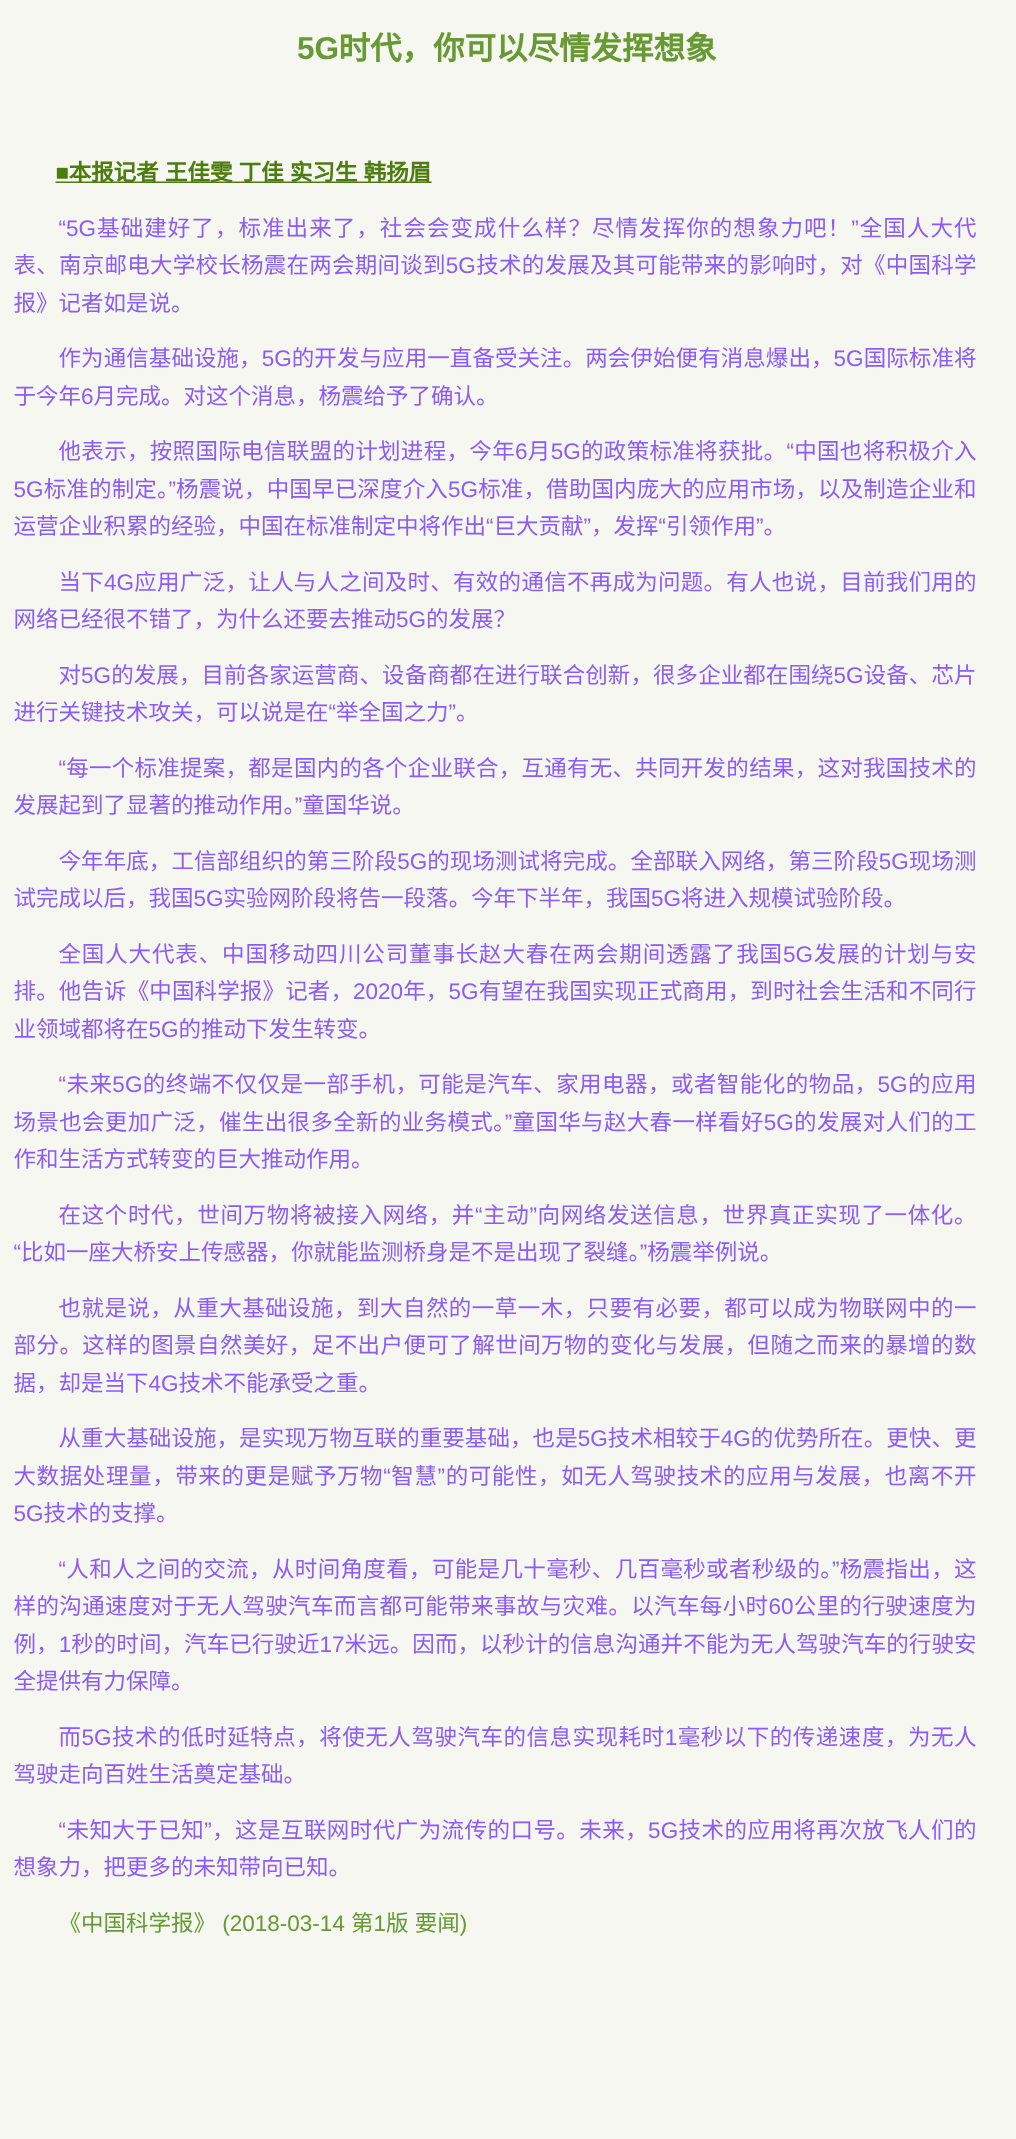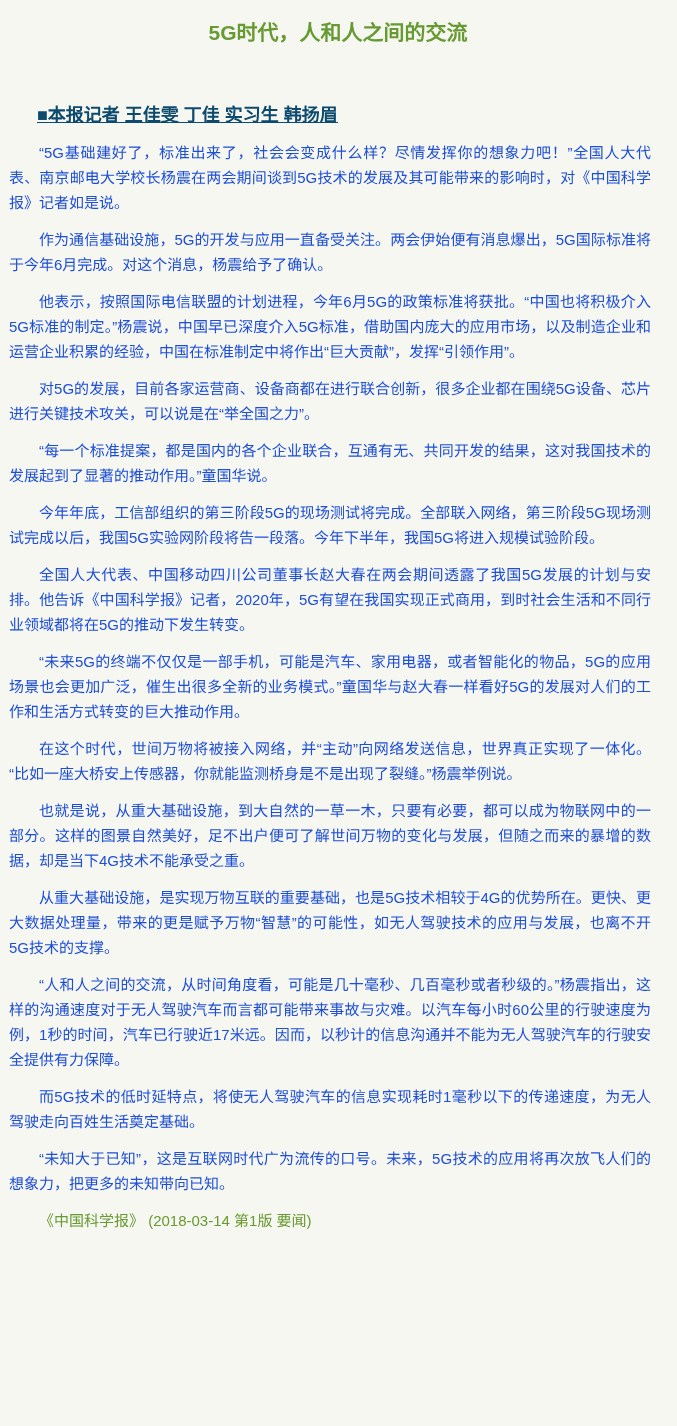--- a/index.html
+++ b/index.html
@@ -21,58 +21,59 @@
   .article-title {
     margin: 18px 0 0 0;
     font-size: 21px;
     line-height: 30px;
     font-weight: bold;
     text-align: center;
     color: #679a33;
   }
   .byline {
     margin-top: 55px;
-    font-size: 18px;
+    font-size: 15px;
     line-height: 25px;
     font-weight: bold;
     text-decoration: underline;
     text-indent: 28px;
-    color: #0c4a6e;
+    color: #4d7c0f;
   }
   .paragraphs {
     margin-top: 12px;
   }
   .paragraphs p {
     margin: 0 16px 12px 0;
     font-size: 15px;
     line-height: 25px;
     text-indent: 2em;
     text-align: justify;
-    color: #1d4ed8;
+    color: #8b5cf6;
   }
   .source-citation {
     margin-top: 0;
     font-size: 15px;
     line-height: 25px;
     text-indent: 2em;
     color: #679a33;
   }
 </style>
 </head>
 <body>
 
 <div class="article">
-  <h1 class="article-title">5G时代，人和人之间的交流</h1>
+  <h1 class="article-title">5G时代，你可以尽情发挥想象</h1>
 
   <div class="byline">■本报记者 王佳雯 丁佳 实习生 韩扬眉</div>
 
   <div class="paragraphs">
       <p>“5G基础建好了，标准出来了，社会会变成什么样？尽情发挥你的想象力吧！”全国人大代表、南京邮电大学校长杨震在两会期间谈到5G技术的发展及其可能带来的影响时，对《中国科学报》记者如是说。</p>
       <p>作为通信基础设施，5G的开发与应用一直备受关注。两会伊始便有消息爆出，5G国际标准将于今年6月完成。对这个消息，杨震给予了确认。</p>
       <p>他表示，按照国际电信联盟的计划进程，今年6月5G的政策标准将获批。“中国也将积极介入5G标准的制定。”杨震说，中国早已深度介入5G标准，借助国内庞大的应用市场，以及制造企业和运营企业积累的经验，中国在标准制定中将作出“巨大贡献”，发挥“引领作用”。</p>
+      <p>当下4G应用广泛，让人与人之间及时、有效的通信不再成为问题。有人也说，目前我们用的网络已经很不错了，为什么还要去推动5G的发展？</p>
       <p>对5G的发展，目前各家运营商、设备商都在进行联合创新，很多企业都在围绕5G设备、芯片进行关键技术攻关，可以说是在“举全国之力”。</p>
       <p>“每一个标准提案，都是国内的各个企业联合，互通有无、共同开发的结果，这对我国技术的发展起到了显著的推动作用。”童国华说。</p>
       <p>今年年底，工信部组织的第三阶段5G的现场测试将完成。全部联入网络，第三阶段5G现场测试完成以后，我国5G实验网阶段将告一段落。今年下半年，我国5G将进入规模试验阶段。</p>
       <p>全国人大代表、中国移动四川公司董事长赵大春在两会期间透露了我国5G发展的计划与安排。他告诉《中国科学报》记者，2020年，5G有望在我国实现正式商用，到时社会生活和不同行业领域都将在5G的推动下发生转变。</p>
       <p>“未来5G的终端不仅仅是一部手机，可能是汽车、家用电器，或者智能化的物品，5G的应用场景也会更加广泛，催生出很多全新的业务模式。”童国华与赵大春一样看好5G的发展对人们的工作和生活方式转变的巨大推动作用。</p>
       <p>在这个时代，世间万物将被接入网络，并“主动”向网络发送信息，世界真正实现了一体化。“比如一座大桥安上传感器，你就能监测桥身是不是出现了裂缝。”杨震举例说。</p>
       <p>也就是说，从重大基础设施，到大自然的一草一木，只要有必要，都可以成为物联网中的一部分。这样的图景自然美好，足不出户便可了解世间万物的变化与发展，但随之而来的暴增的数据，却是当下4G技术不能承受之重。</p>
       <p>从重大基础设施，是实现万物互联的重要基础，也是5G技术相较于4G的优势所在。更快、更大数据处理量，带来的更是赋予万物“智慧”的可能性，如无人驾驶技术的应用与发展，也离不开5G技术的支撑。</p>
       <p>“人和人之间的交流，从时间角度看，可能是几十毫秒、几百毫秒或者秒级的。”杨震指出，这样的沟通速度对于无人驾驶汽车而言都可能带来事故与灾难。以汽车每小时60公里的行驶速度为例，1秒的时间，汽车已行驶近17米远。因而，以秒计的信息沟通并不能为无人驾驶汽车的行驶安全提供有力保障。</p>
       <p>而5G技术的低时延特点，将使无人驾驶汽车的信息实现耗时1毫秒以下的传递速度，为无人驾驶走向百姓生活奠定基础。</p>

